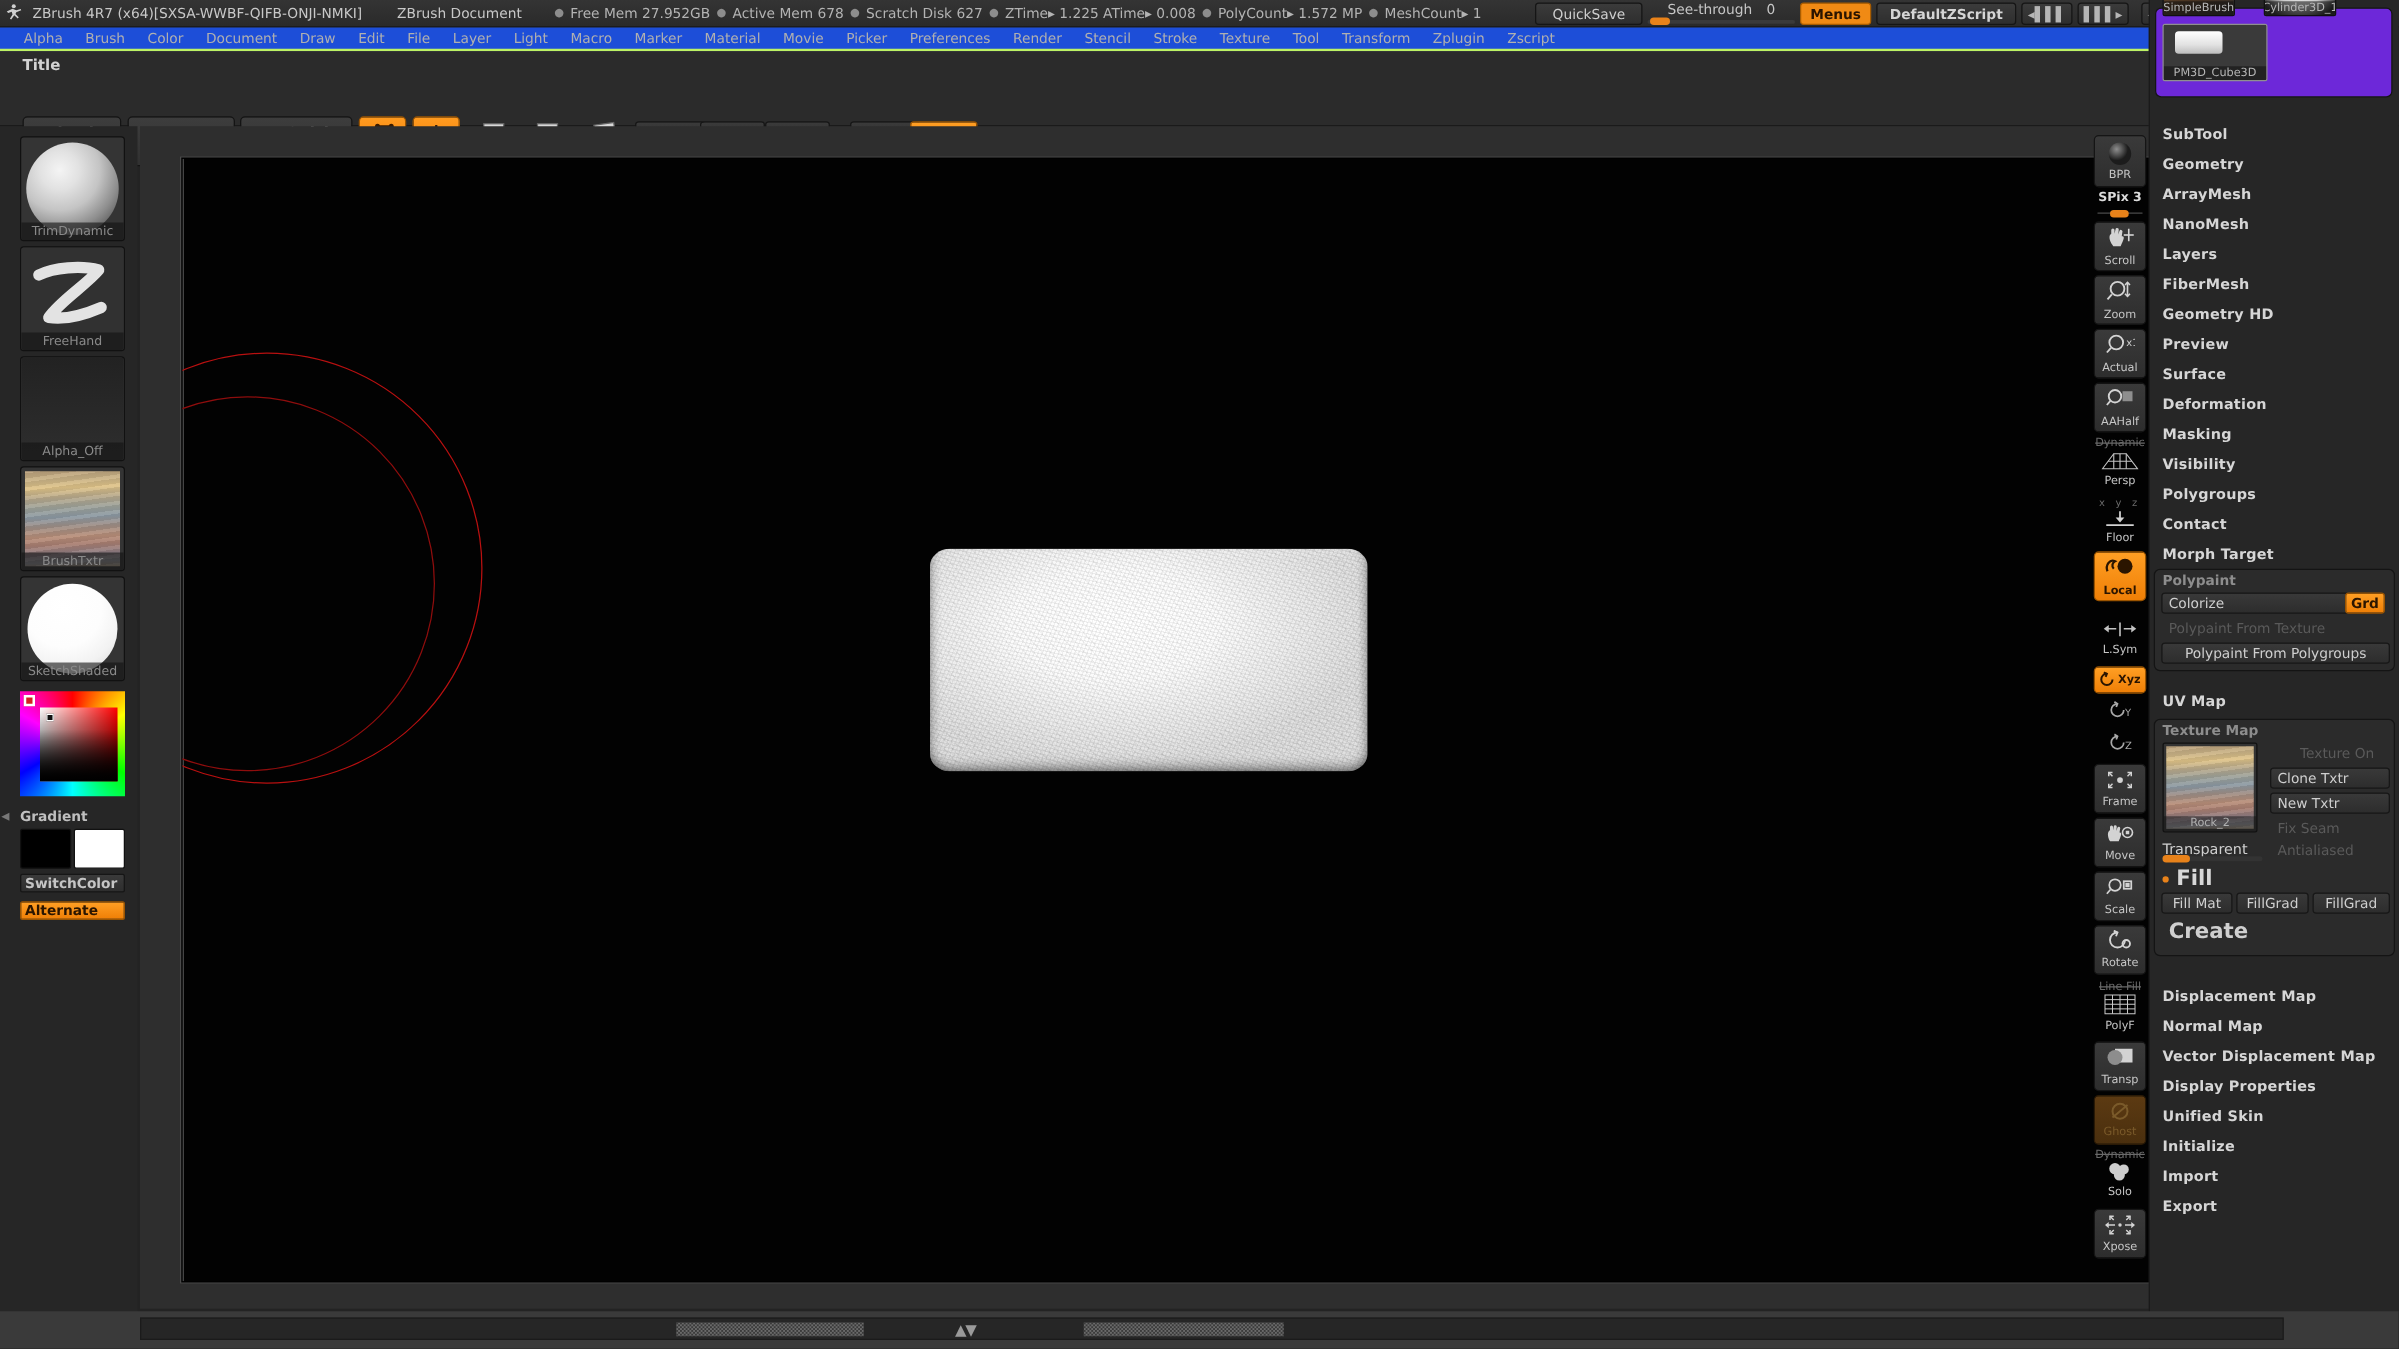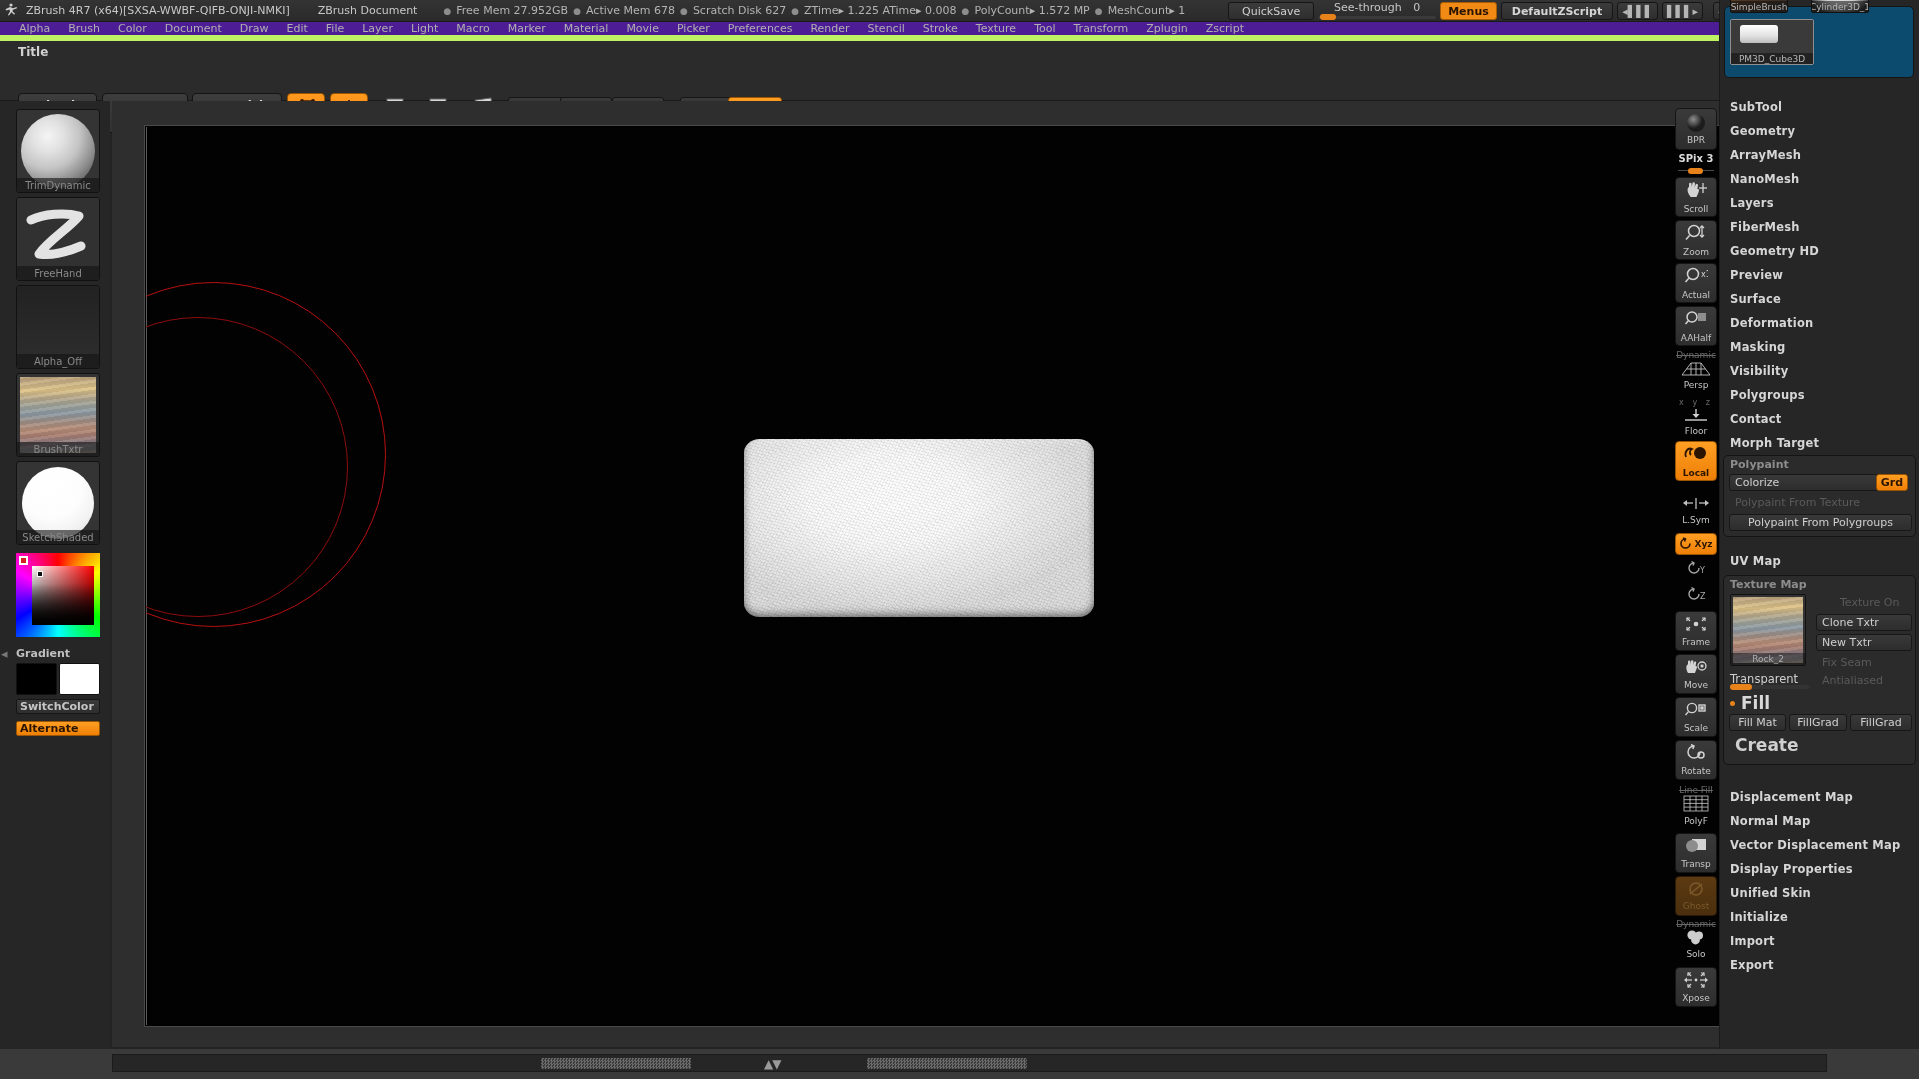--- a/index.html
+++ b/index.html
@@ -41,21 +41,21 @@
   .tb-zs { background: linear-gradient(#3b3b3b,#2e2e2e); border:1px solid #151515; border-radius:3px; height:18px;
            padding:0 10px; display:flex; align-items:center; font-size:11px; color:#d5d5d5; font-weight:bold;}
   .tb-icbtn { background: linear-gradient(#3b3b3b,#2e2e2e); border:1px solid #151515; border-radius:3px;
               height:18px; min-width:26px; display:flex; align-items:center; justify-content:center; color:#b5b5b5; font-size:11px; padding:0 4px;}
   .tb-win { background: linear-gradient(#3b3b3b,#2e2e2e); border:1px solid #151515; border-radius:3px;
             height:18px; width:30px; display:flex; align-items:center; justify-content:center; color:#cccccc; font-size:12px;}
 
   
   .menubar {
     position:absolute; left:0; top:22px; width:1783px; height:19px;
-    background:#4c1d95; border-bottom:6px solid #bef264;
+    background:#1d4ed8; border-bottom:2px solid #bef264;
     display:flex; align-items:center; padding-left: 10px; gap: 0px;
   }
   .menu-item { font-size:11px; color:#b0b0b0; padding: 1px 9px; border-radius:2px; }
 
   
   .shelf {
     position:absolute; left:0; top:41px; width:1919px; height:60px;
     background:#2b2b2b; border-bottom:1px solid #1a1a1a;
   }
   .shelf-title { position:absolute; left:18px; top:4px; font-size:12px; color:#d2d2d2; font-weight:bold; }
@@ -203,21 +203,21 @@
   .rlbl-dim { font-size:9px; color:#6a6a6a; }
   .r-slider { position:absolute; left:2px; width:42px; height:20px; }
   .r-slider .rl { font-size:10px; color:#dcdcdc; font-weight:bold; text-align:center; }
   .r-slider .rt { position:absolute; left:3px; right:3px; bottom:2px; height:1px; background:#4a4a4a; }
   .r-slider .rk { position:absolute; bottom:-1px; width:15px; height:6px; border-radius:3px; background:#e8821a; }
 
   
   .rpanel { position:absolute; right:0; top:0; width:200px; bottom:0; background:#262626; border-left:1px solid #1a1a1a; }
   .tool-thumbs {
     position:absolute; left:4px; top:6px; width:190px; height:72px;
-    background:#0c4a6e; border:1px solid #151515; border-radius:5px;
+    background:#6d28d9; border:1px solid #151515; border-radius:5px;
   }
   .tthumb { position:absolute; width:58px; height:32px; background:#3b3b3b; border:1px solid #111; border-radius:2px; overflow:hidden;}
   .tthumb.sel { border:1px solid #8f8f8f; }
   .tthumb .tcap { position:absolute; left:0; bottom:0; width:100%; height:11px; background:rgba(15,15,15,0.55);
                   color:#b6b6b6; font-size:9px; display:flex; align-items:center; justify-content:center; }
   .tt-rock { position:absolute; inset:0; background: linear-gradient(160deg,#7a5a3a,#4a3422 50%, #2c2c2c 100%); }
   .tt-cyl { position:absolute; inset:0; background: radial-gradient(ellipse at 50% 20%, #ffffff 10%, #c9c9c9 50%, #2a2a2a 85%); }
   .tt-cube { position:absolute; inset:0; background:#3a3a3a; }
   .tt-cube .cube { position:absolute; left:9px; top:5px; width:38px; height:18px; border-radius:3px;
                    background: linear-gradient(#ffffff,#e2e2e2 60%, #bdbdbd 100%); }

